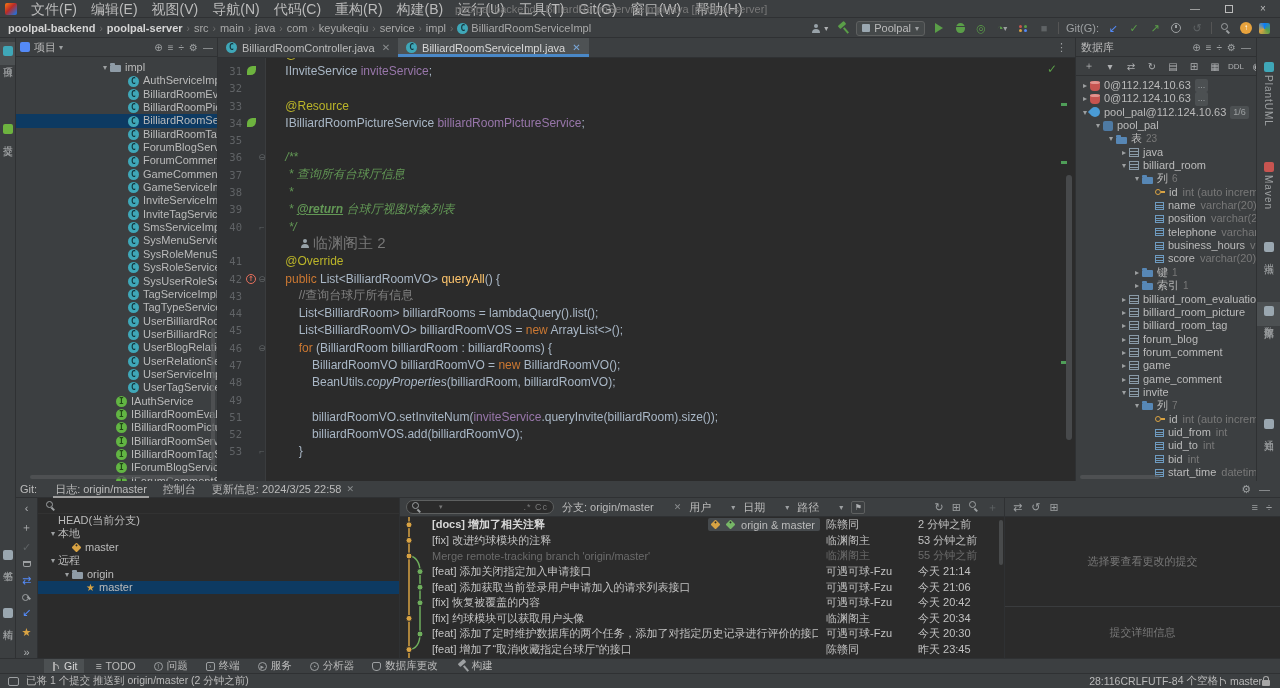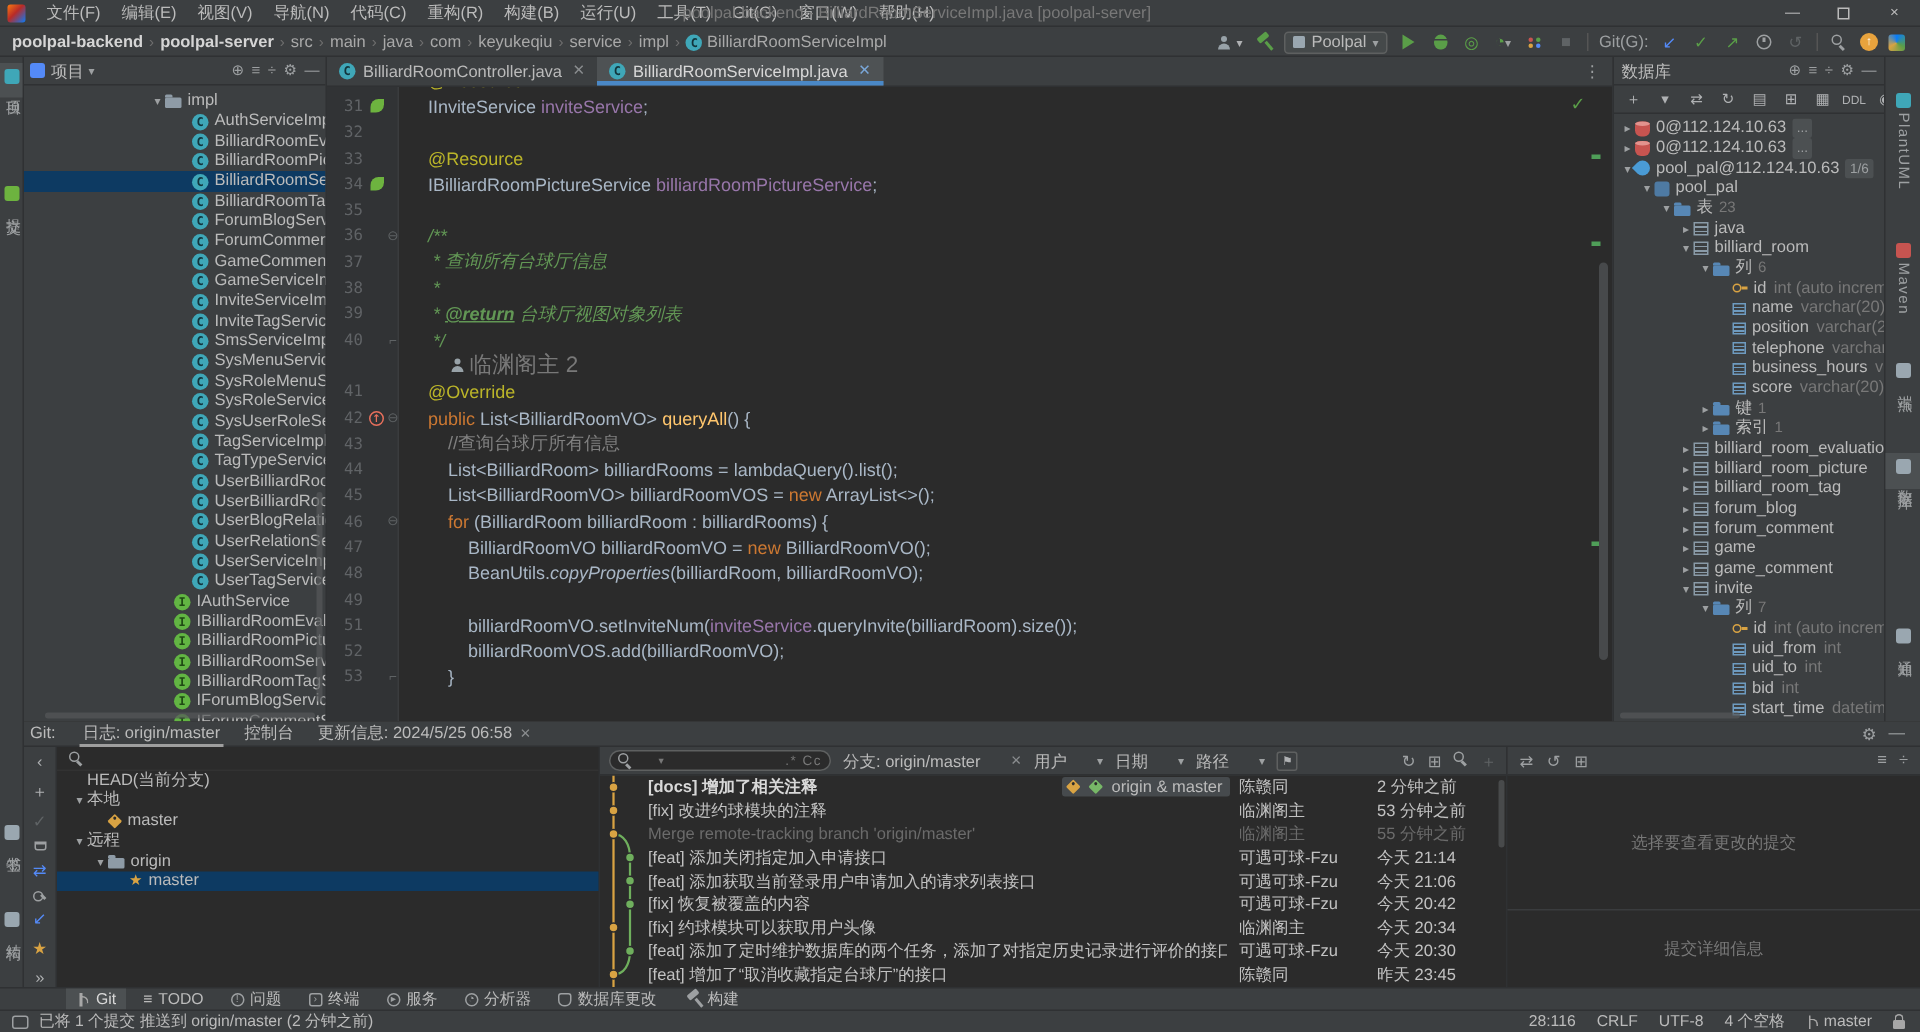--- a/index.html
+++ b/index.html
@@ -1,21 +1,21 @@
 <!DOCTYPE html>
 <html><head>
 <meta charset="utf-8">
 <style>
   *{margin:0;padding:0;box-sizing:border-box;font-family:"Liberation Sans","DejaVu Sans",sans-serif;-webkit-font-smoothing:antialiased}
   html,body{width:1280px;height:688px;overflow:hidden;background:#3C3F41}
   #app{position:relative;width:1280px;height:688px;background:#3C3F41;color:#BBB;font-size:11px}
   
   #title-bar{position:absolute;top:0;left:0;width:1280px;height:18px;background:#3C3F41;border-bottom:1px solid #2F3133;display:flex;align-items:center}
   #logo{width:12px;height:12px;margin:0 7px 0 5px;border-radius:2px;background:linear-gradient(135deg,#F97A12,#B92B27 45%,#087CFA);flex:0 0 auto}
-  .menu-item{padding:0 7px;line-height:18px;color:#BBB;font-size:11px;cursor:default}
+  .menu-item{padding:0 7px;line-height:18px;color:#BBB;font-size:14px;cursor:default}
   #win-title{position:absolute;left:455px;top:0;line-height:18px;color:#787878;font-size:11px;white-space:nowrap}
   #win-controls{margin-left:auto;display:flex;align-items:center;height:18px}
   .win-btn{width:34px;height:18px;display:flex;align-items:center;justify-content:center;color:#BBB;font-size:10px}
   .max-glyph{width:8px;height:8px;border:1px solid #BBB}
   
   #nav-bar{position:absolute;top:19px;left:0;width:1280px;height:19px;background:#3C3F41;border-bottom:1px solid #2F3133;display:flex;align-items:center;padding-left:8px}
   .crumb{color:#A9A9A9;white-space:nowrap;display:flex;align-items:center}
   .crumb.bold{color:#D5D5D5;font-weight:bold}
   .crumb-sep{color:#6E6E6E;margin:0 4px;font-size:10px}
   #nav-tools{margin-left:auto;display:flex;align-items:center;gap:7px;padding-right:10px;height:19px}
@@ -145,21 +145,21 @@
   
   #bottom-bar{position:absolute;top:658px;left:0;width:1280px;height:15px;background:#3C3F41;border-top:1px solid #2F3133;display:flex;align-items:center;padding-left:44px;gap:4px}
   .bb-item{display:flex;align-items:center;gap:4px;padding:0 7px;height:15px;color:#BBB;font-size:10.5px}
   .bb-item.active{background:#4C5052;color:#D8D8D8}
   .bb-ic{width:9px;height:9px;border:1px solid #9DA0A2;border-radius:2px;font-size:7px;line-height:8px;text-align:center;color:#9DA0A2}
   .bb-ic.round{border-radius:50%}
   .branch-ic{position:relative;width:9px;height:11px;display:inline-block}
   .branch-ic::before{content:"";position:absolute;left:2px;top:1px;bottom:1px;width:1.5px;background:#A7A7A7}
   .branch-ic::after{content:"";position:absolute;left:2px;top:3px;width:5px;height:4px;border:1.5px solid #A7A7A7;border-left:none;border-bottom:none;border-radius:0 4px 0 0}
   #status-bar{position:absolute;top:673px;left:0;width:1280px;height:15px;background:#3C3F41;border-top:1px solid #2F3133;display:flex;align-items:center;padding:0 10px 0 26px;color:#BBB;font-size:10.5px}
-  #status-right{margin-left:auto;display:flex;align-items:center;gap:14px;color:#BBB}
+  #status-right{margin-left:auto;display:flex;align-items:center;gap:0;color:#BBB}
   #status-msg-ic{position:absolute;left:8px;width:11px;height:9px;border:1px solid #9DA0A2;border-radius:2px}
   .lock-ic{width:8px;height:6px;background:#A7A7A7;border-radius:1px;position:relative;margin-top:3px}
   .lock-ic::before{content:"";position:absolute;top:-4px;left:1px;width:4px;height:4px;border:1.5px solid #A7A7A7;border-bottom:none;border-radius:3px 3px 0 0}
   .mag-ic{width:10px;height:10px;position:relative;display:inline-block}
   .mag-ic::before{content:"";position:absolute;top:0;left:0;width:5px;height:5px;border:1.5px solid #9DA0A2;border-radius:50%}
   .mag-ic::after{content:"";position:absolute;bottom:1px;right:1px;width:4px;height:1.5px;background:#9DA0A2;transform:rotate(45deg)}
   .trs-ic{width:8px;height:9px;border:1px solid #9DA0A2;border-top:2px solid #9DA0A2;border-radius:0 0 2px 2px;display:inline-block}
   .clk-ic{width:10px;height:10px;border:1.5px solid #9DA0A2;border-radius:50%;position:relative;display:inline-block}
   .clk-ic::before{content:"";position:absolute;left:3px;top:1px;width:1.5px;height:3px;background:#9DA0A2}
   .ham-ic{position:relative;width:12px;height:12px;display:inline-block}
@@ -714,21 +714,21 @@
     <div id="git-header">
       <span class="gh-label">Git:</span>
       <span id="git-tabs" style="display:flex">
           <span class="gtab active">
             <span>日志: origin/master</span>
           </span>
           <span class="gtab">
             <span>控制台</span>
           </span>
           <span class="gtab">
-            <span>更新信息: 2024/5/25 06:58</span>
+            <span>更新信息: 2024/3/25 22:58</span>
             <span class="close">✕</span>
           </span>
         </span>
       <span class="hdr-icons">
         <span>⚙</span>
         <span>—</span>
       </span>
     </div>
     <div id="git-body">
       <div id="git-lcol">

